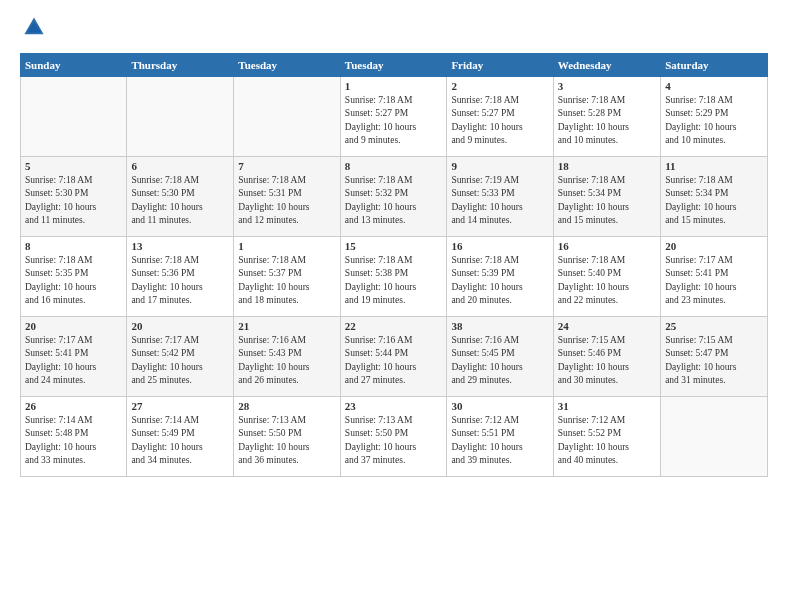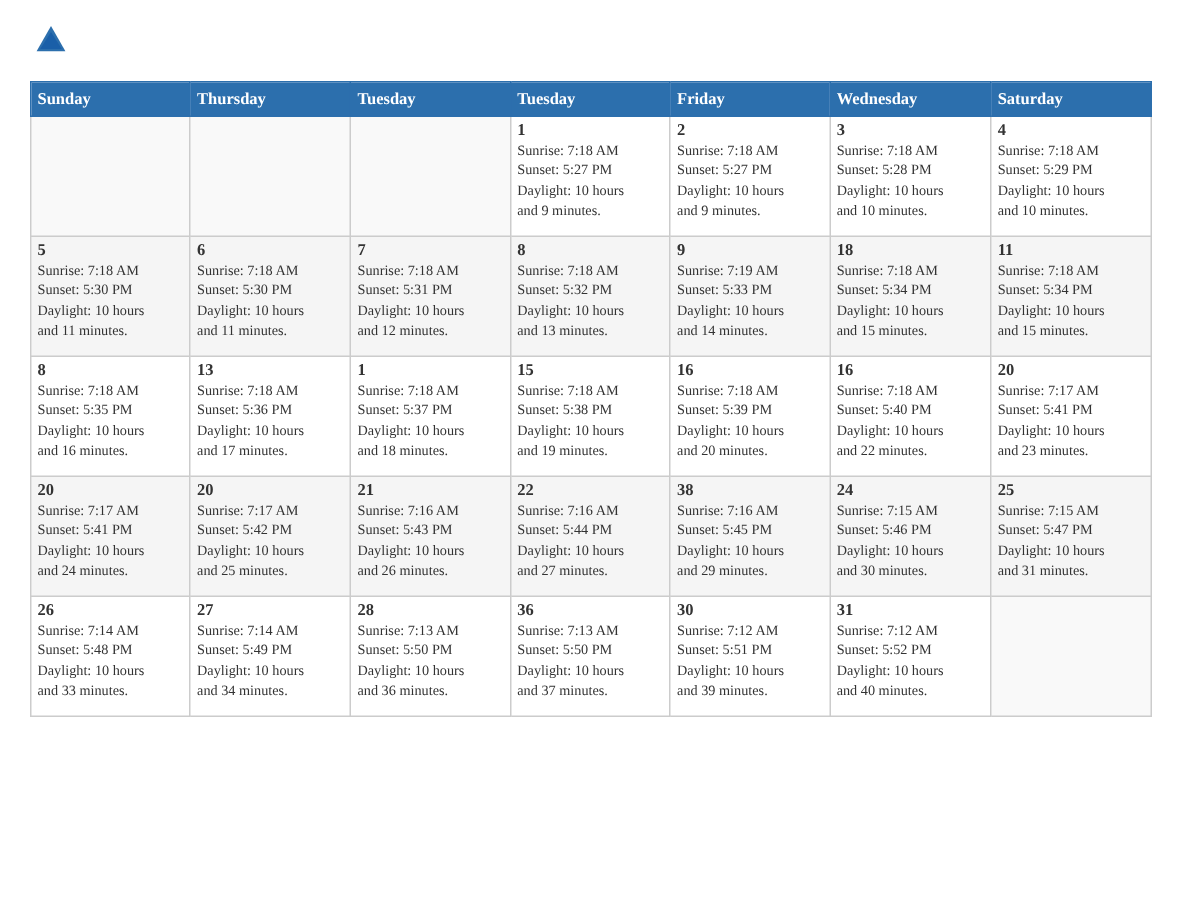--- a/index.html
+++ b/index.html
@@ -245,21 +245,21 @@
           </td>
           <td>
             <span class="day-number">27</span>
             <div class="day-content">Sunrise: 7:14 AM<br>Sunset: 5:49 PM<br>Daylight: 10 hours<br>and 34 minutes.</div>
           </td>
           <td>
             <span class="day-number">28</span>
             <div class="day-content">Sunrise: 7:13 AM<br>Sunset: 5:50 PM<br>Daylight: 10 hours<br>and 36 minutes.</div>
           </td>
           <td>
-            <span class="day-number">36</span>
+            <span class="day-number">23</span>
             <div class="day-content">Sunrise: 7:13 AM<br>Sunset: 5:50 PM<br>Daylight: 10 hours<br>and 37 minutes.</div>
           </td>
           <td>
             <span class="day-number">30</span>
             <div class="day-content">Sunrise: 7:12 AM<br>Sunset: 5:51 PM<br>Daylight: 10 hours<br>and 39 minutes.</div>
           </td>
           <td>
             <span class="day-number">31</span>
             <div class="day-content">Sunrise: 7:12 AM<br>Sunset: 5:52 PM<br>Daylight: 10 hours<br>and 40 minutes.</div>
           </td>

